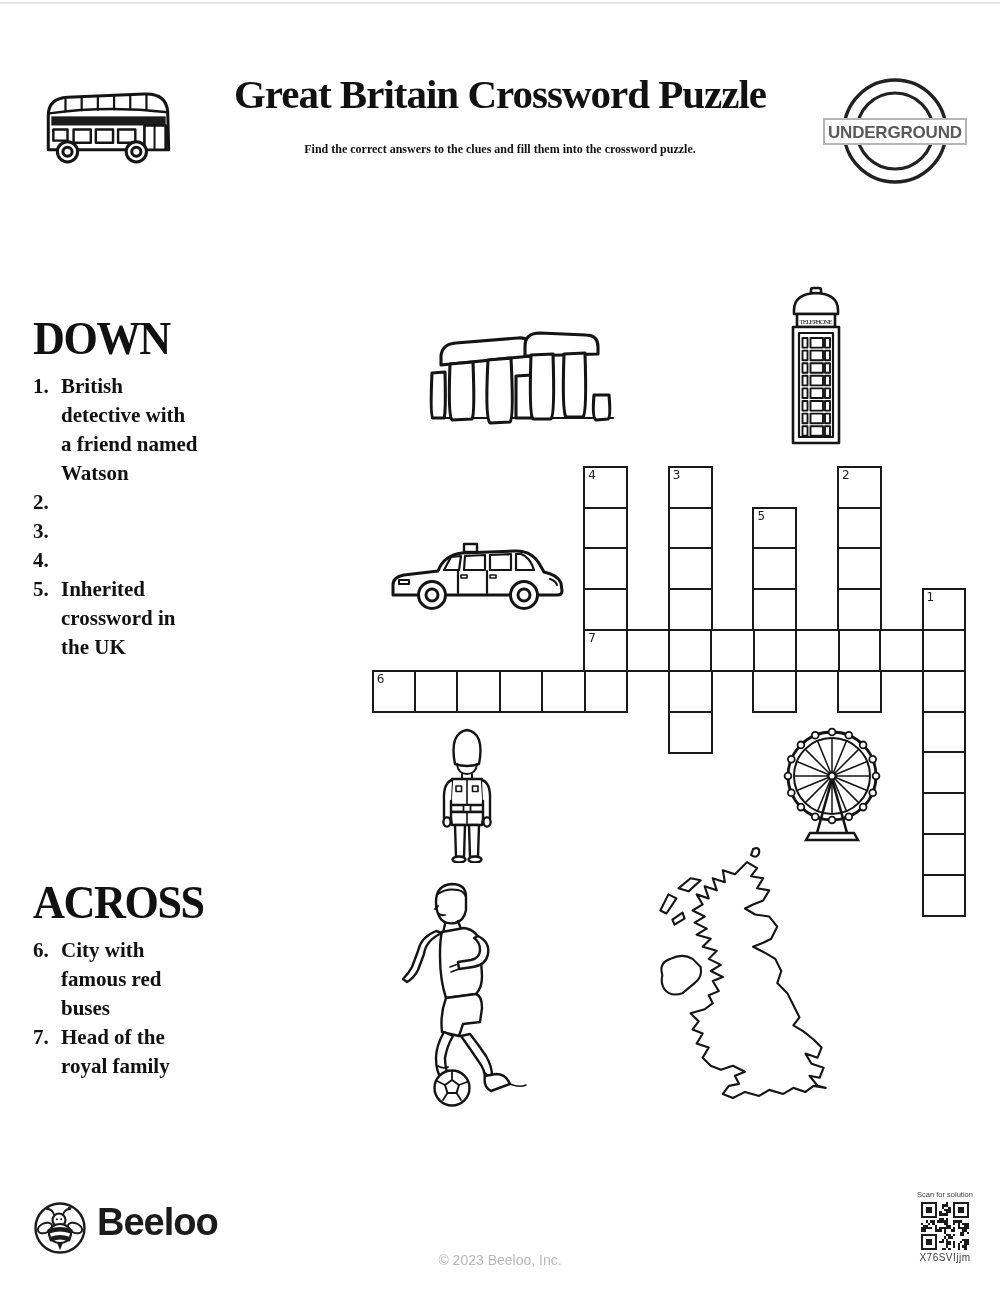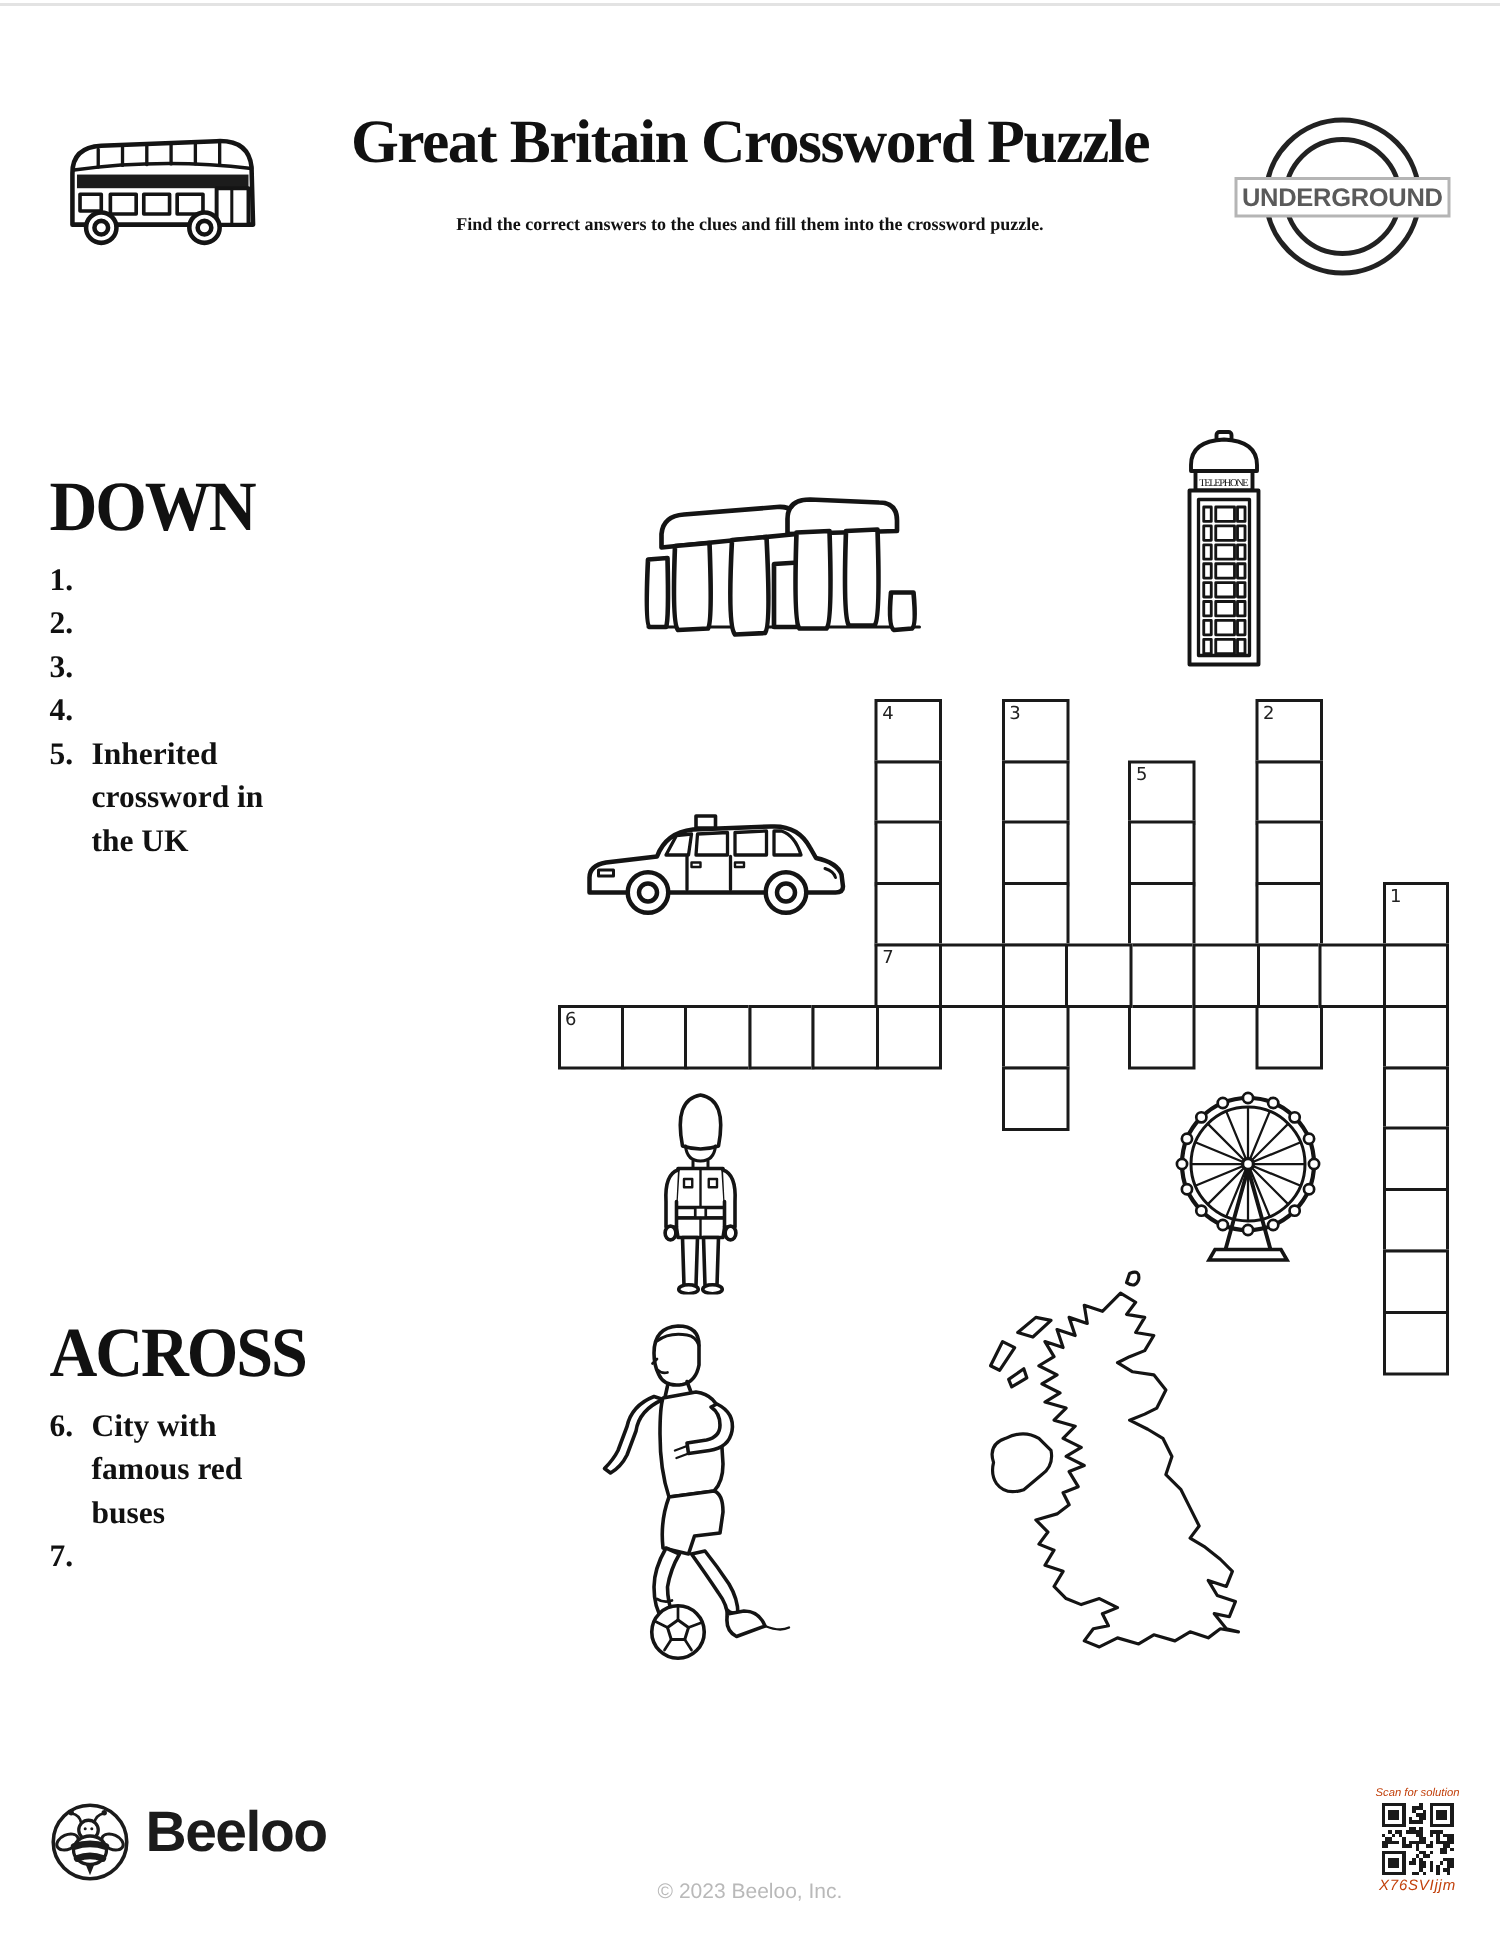--- a/index.html
+++ b/index.html
@@ -35,21 +35,21 @@
   
   .illus{position:absolute;}
 
   
   .brand-row{position:absolute;left:33px;top:1201px;display:flex;align-items:flex-start;}
   .brand-name{font-family:"Liberation Sans",sans-serif;font-weight:700;font-size:38px;
               letter-spacing:-1px;color:#1b1b1b;margin-left:10px;}
   .copyright{position:absolute;left:0;right:0;top:1252px;text-align:center;
              font-family:"Liberation Sans",sans-serif;font-size:14px;color:#b9b9b9;}
   .qr-block{position:absolute;left:905px;top:1190px;width:80px;text-align:center;
-            font-family:"Liberation Sans",sans-serif;color:#c2410c;font-style:italic;}
+            font-family:"Liberation Sans",sans-serif;color:#404040;}
   .qr-caption{font-size:7.5px;}
   .qr-code{margin:3px auto 2px auto;width:52px;height:48px;}
   .qr-text{font-size:10px;letter-spacing:.5px;}
 </style>
 </head>
 <body>
 
 <div class="page">
   <div class="topline"></div>
 
@@ -80,20 +80,24 @@
     <circle cx="73" cy="55" r="38" fill="#fff" stroke="#222" stroke-width="3.2"></circle>
     <rect x="2" y="43" width="142" height="25" fill="#fff" stroke="#b5b5b5" stroke-width="2"></rect>
     <text x="73" y="61.5" text-anchor="middle" textLength="134" font-family="Liberation Sans, sans-serif" font-size="17" font-weight="700" fill="#5a5a5a">UNDERGROUND</text>
   </svg>
 
   <div class="clue-section" id="down-section">
     <h2 class="clue-heading">DOWN</h2>
     <ol class="clue-list">
       <li>
           <span class="clue-num">1.</span>
+          <span class="clue-txt">British
+detective with
+a friend named
+Watson</span>
         </li>
       <li>
           <span class="clue-num">2.</span>
         </li>
       <li>
           <span class="clue-num">3.</span>
         </li>
       <li>
           <span class="clue-num">4.</span>
         </li>
@@ -110,20 +114,22 @@
     <h2 class="clue-heading">ACROSS</h2>
     <ol class="clue-list">
       <li>
           <span class="clue-num">6.</span>
           <span class="clue-txt">City with
 famous red
 buses</span>
         </li>
       <li>
           <span class="clue-num">7.</span>
+          <span class="clue-txt">Head of the
+royal family</span>
         </li>
     </ol>
   </div>
 
   <div id="crossword-grid" style="left: 373px; top: 467px;">
       <div class="cell" style="left: 548.6px; top: 121.1px; width: 44.9px; height: 43.4px;">
         <span class="cellnum">1</span>
       </div>
       <div class="cell" style="left: 548.6px; top: 161.9px; width: 44.9px; height: 43.4px;"></div>
       <div class="cell" style="left: 548.6px; top: 202.7px; width: 44.9px; height: 43.4px;"></div>

